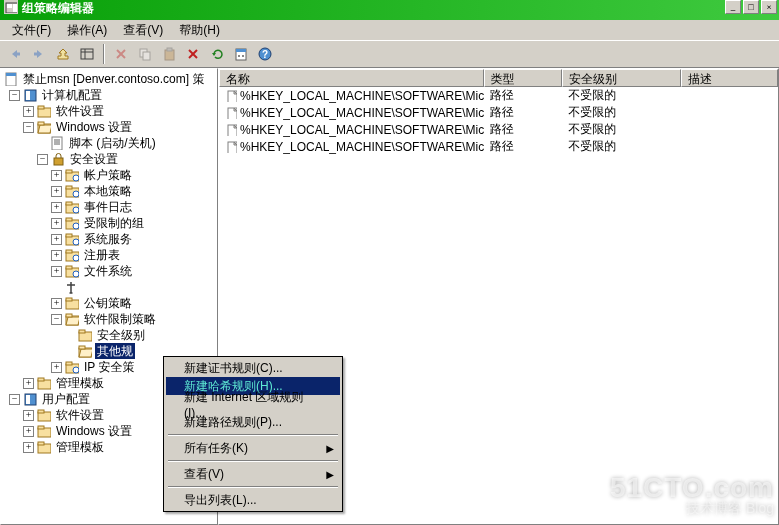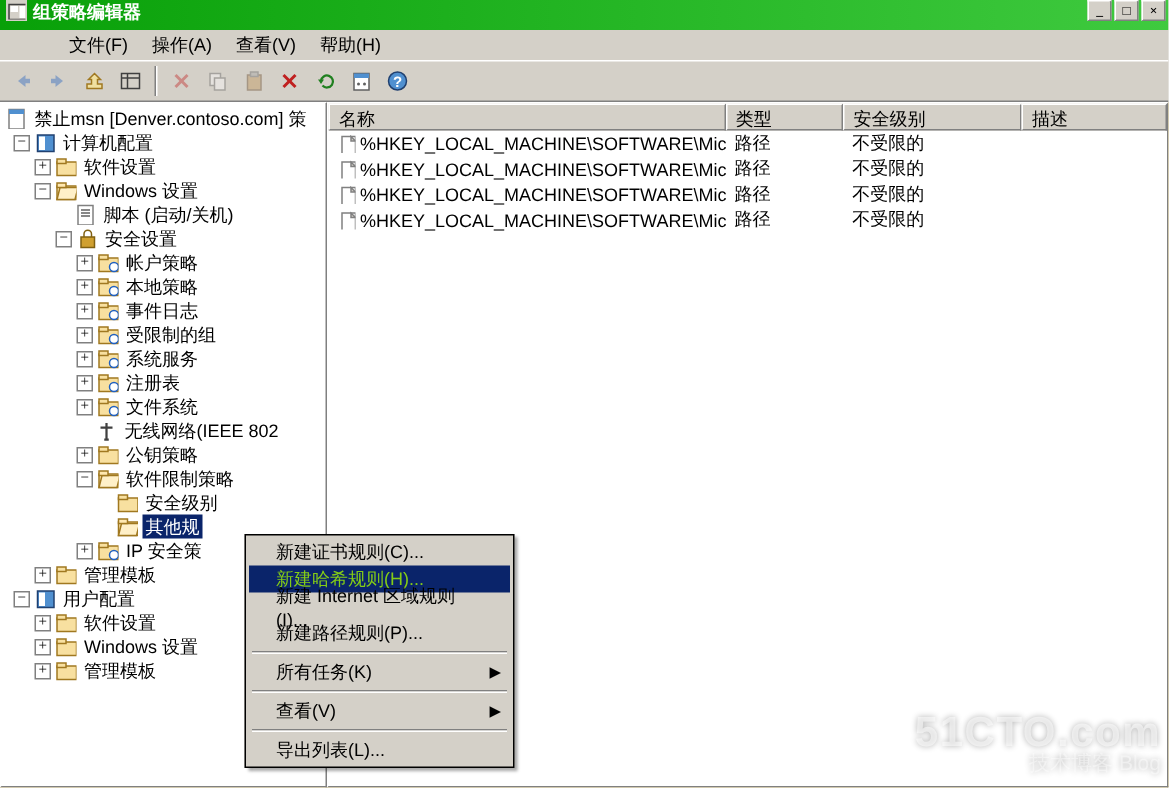--- a/index.html
+++ b/index.html
@@ -33,21 +33,20 @@
     display: inline-flex; align-items: center; justify-content: center;
     font-size: 9px; font-weight: bold; font-family: Tahoma;
     color:#000;
   }
   .menubar {
     background: #d4d0c8;
     height: 20px;
     display: flex;
     align-items: center;
     padding: 0 4px;
-    margin-left: 34px;
   }
   .menubar .mitem { padding: 2px 8px; cursor: default; }
   .toolbar {
     background: #d4d0c8;
     height: 28px;
     border-top: 1px solid #fff;
     border-bottom: 1px solid #808080;
     display: flex;
     align-items: center;
     padding: 0 4px;
@@ -56,21 +55,21 @@
   .tb-btn {
     width: 22px; height: 22px;
     display: inline-flex; align-items: center; justify-content: center;
     border: 1px solid transparent;
   }
   .tb-btn.dis svg { opacity: 0.4; }
   .tb-sep { width: 2px; height: 20px; border-left: 1px solid #808080; border-right: 1px solid #fff; margin: 0 3px; }
   .workspace {
     display: flex;
     height: calc(100% - 68px);
-    background: #eab308;
+    background: #3b82f6;
     justify-content: flex-end;
   }
   .tree-pane {
     width: 218px;
     border: 1px solid #808080;
     border-top-color:#fff; border-left-color:#fff;
     background: #fff;
     overflow: hidden;
     margin: 0;
     position: relative;
@@ -142,21 +141,21 @@
     z-index: 1000;
   }
   .cm-item {
     height: 18px;
     display: flex; align-items: center;
     padding: 0 18px 0 18px;
     font-size: 12px;
     cursor: default;
     position: relative;
   }
-  .cm-item.sel { background: #0a246a; color: #84cc16; }
+  .cm-item.sel { background: #0a246a; color: #5eead4; }
   .cm-sep { height: 1px; border-top: 1px solid #808080; border-bottom: 1px solid #fff; margin: 3px 2px; }
   .cm-arrow { position:absolute; right:6px; font-size:10px;}
 
   .watermark {
     position: absolute;
     right: 4px;
     bottom: 6px;
     font-family: Arial, sans-serif;
     color: rgba(255,255,255,0.55);
     text-align: right;
@@ -482,21 +481,20 @@
           </span>
         <span class="tree-label">文件系统</span>
       </div>
       <div class="tree-row">
         <span class="indent" style="width:60px"></span>
         <span class="ticon">
             <svg width="14" height="14">
               <use href="#wifi"></use>
             </svg>
           </span>
-        <span class="tree-label">无线网络(IEEE 802</span>
       </div>
       <div class="tree-row">
         <span class="indent" style="width:48px"></span>
         <span class="expander">+</span>
         <span class="ticon">
             <svg width="14" height="14">
               <use href="#folder-closed"></use>
             </svg>
           </span>
         <span class="tree-label">公钥策略</span>

